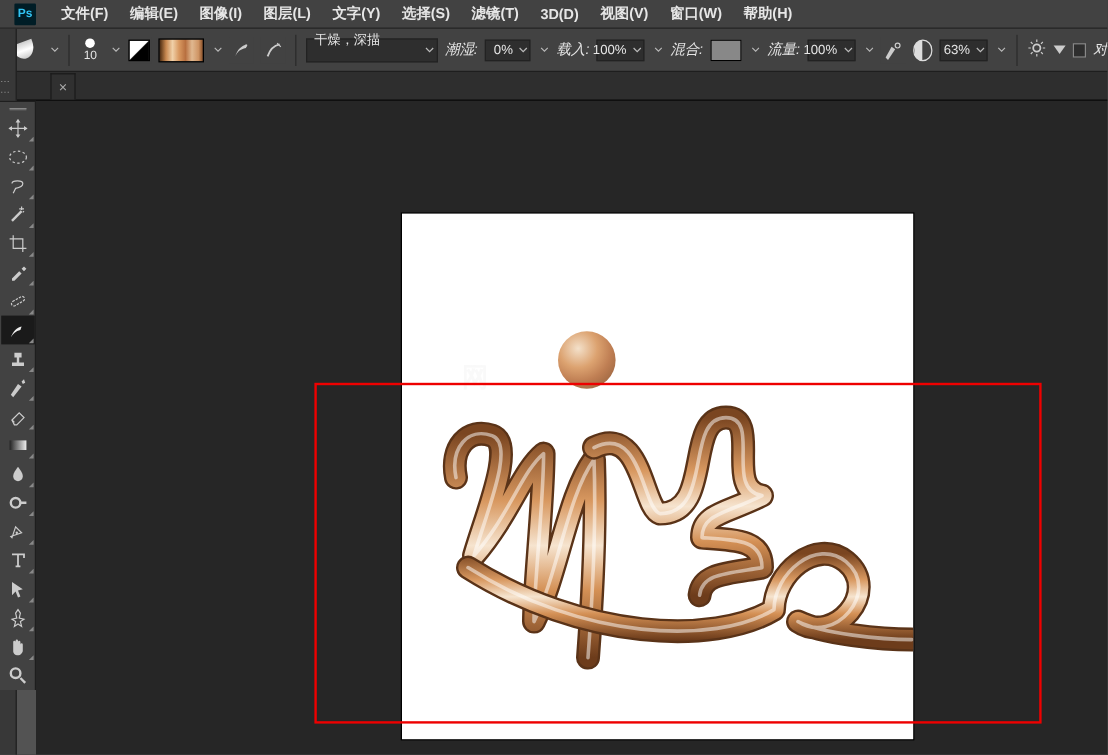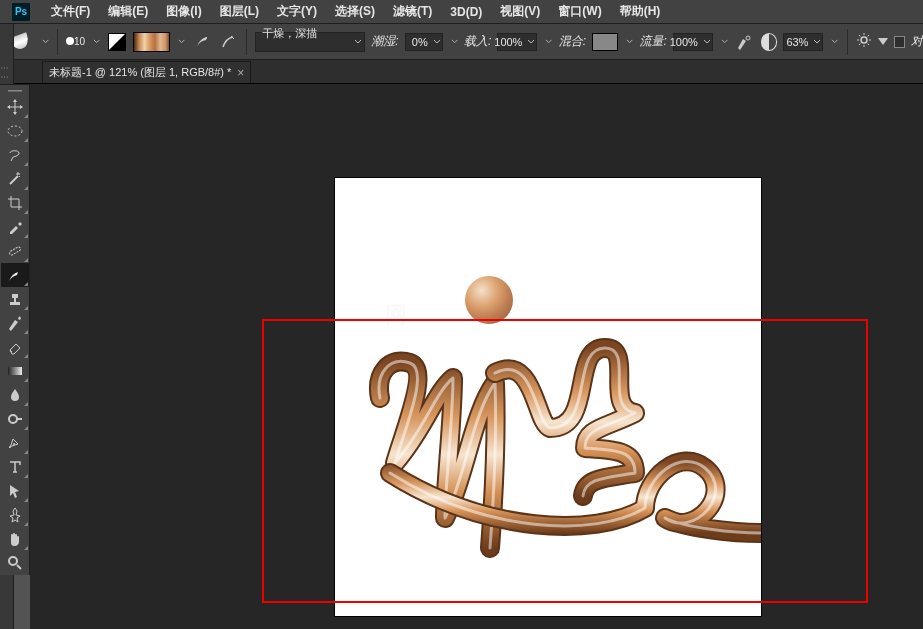--- a/index.html
+++ b/index.html
@@ -45,21 +45,21 @@
   }
   .brush-shape{
     width:18px;height:14px;border-bottom-left-radius:60% 100%;
     border-bottom-right-radius:60% 100%;background:linear-gradient(#ccc,#fff,#ccc);
     transform:rotate(-20deg);
   }
   .chev{width:8px;height:8px;display:inline-block;margin-left:2px;color:var(--muted);}
   .chev svg{display:block;}
   .brush-size{
     width:20px;text-align:left;font-size:10px;color:var(--text);
-    display:flex;align-items:center;line-height:10px;
+    display:flex;flex-direction:column;align-items:center;line-height:10px;
   }
   .brush-dot{width:8px;height:8px;border-radius:50%;background:#fff;margin-bottom:2px;}
   .panel-btn{
     width:22px;height:22px;display:flex;align-items:center;justify-content:center;
     background:var(--panel);border:1px solid transparent;
   }
   .swap-grad{
     width:18px;height:18px;background:linear-gradient(135deg,#fff 48%,#000 52%);
     border:1px solid #000;
   }
@@ -317,21 +317,20 @@
   <span class="chk"></span>
   <span class="lbl">对</span>
 </div>
 
 <div class="leftstrip">
   <div class="expand-dots">⋮⋮</div>
 </div>
 
 <div class="tabbar">
   <div class="doctab">
-    <span>未标题-1 @ 121% (图层 1, RGB/8#) *</span>
     <span class="close-x">×</span>
   </div>
 </div>
 
 <div class="toolbox">
   <div class="grip">
       <span></span>
     </div>
 
   <div class="tool">

